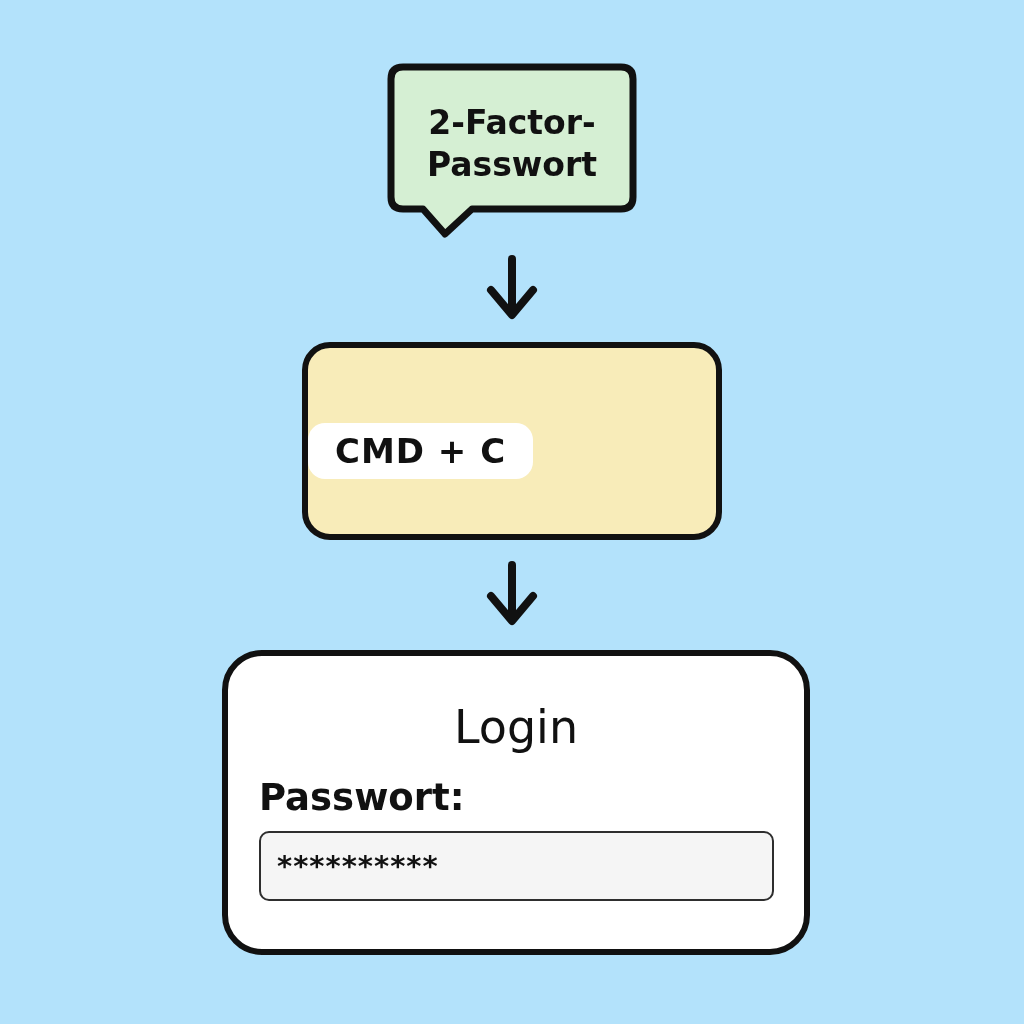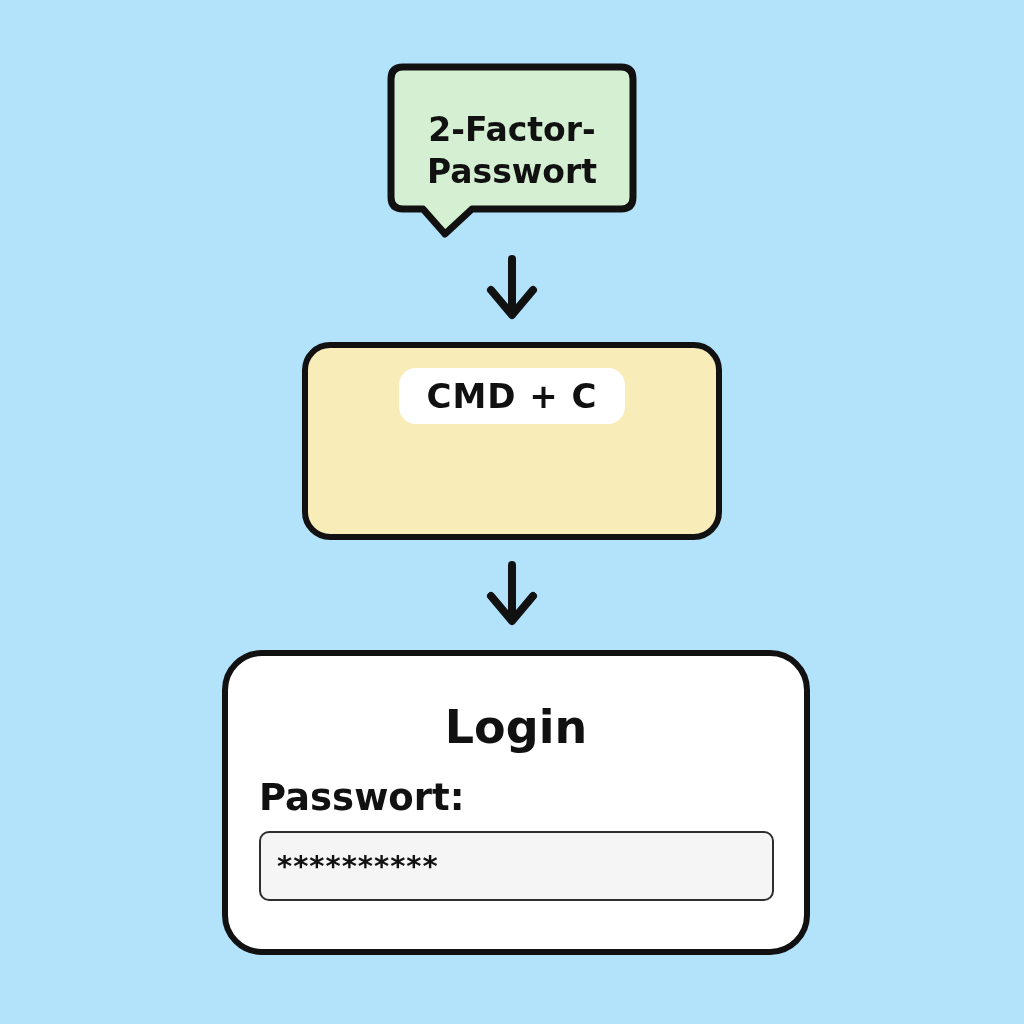--- a/index.html
+++ b/index.html
@@ -29,21 +29,21 @@
     height: 180px;
   }
   .bubble-wrap svg {
     position: absolute;
     left: 0;
     top: 0;
   }
   .bubble-text {
     position: absolute;
     left: 0;
-    top: 15px;
+    top: 8px;
     width: 250px;
     height: 146px;
     display: flex;
     flex-direction: column;
     align-items: center;
     justify-content: center;
     font-size: 33px;
     font-weight: bold;
     line-height: 1.28;
     text-align: center;
@@ -63,21 +63,21 @@
     position: absolute;
     left: 302px;
     top: 342px;
     width: 420px;
     height: 198px;
     box-sizing: border-box;
     background: #f8ecb9;
     border: 6px solid #111111;
     border-radius: 28px;
     display: flex;
-    flex-direction: column;
+    flex-direction: row;
     align-items: center;
     padding-top: 20px;
   }
   .shortcut-pill {
     background: #ffffff;
     border-radius: 17px;
     padding: 8px 27px;
     font-size: 34px;
     font-weight: bold;
     letter-spacing: 1px;
@@ -100,21 +100,21 @@
     height: 305px;
     box-sizing: border-box;
     background: #ffffff;
     border: 6px solid #111111;
     border-radius: 40px;
   }
   .login-title {
     margin-top: 44px;
     text-align: center;
     font-size: 46px;
-    font-weight: bold;
+    font-weight: normal;
   }
   .password-label {
     margin: 22px 0 0 31px;
     font-size: 37px;
     font-weight: bold;
   }
   .password-input {
     display: block;
     box-sizing: border-box;
     margin: 12px 30px 0 31px;

